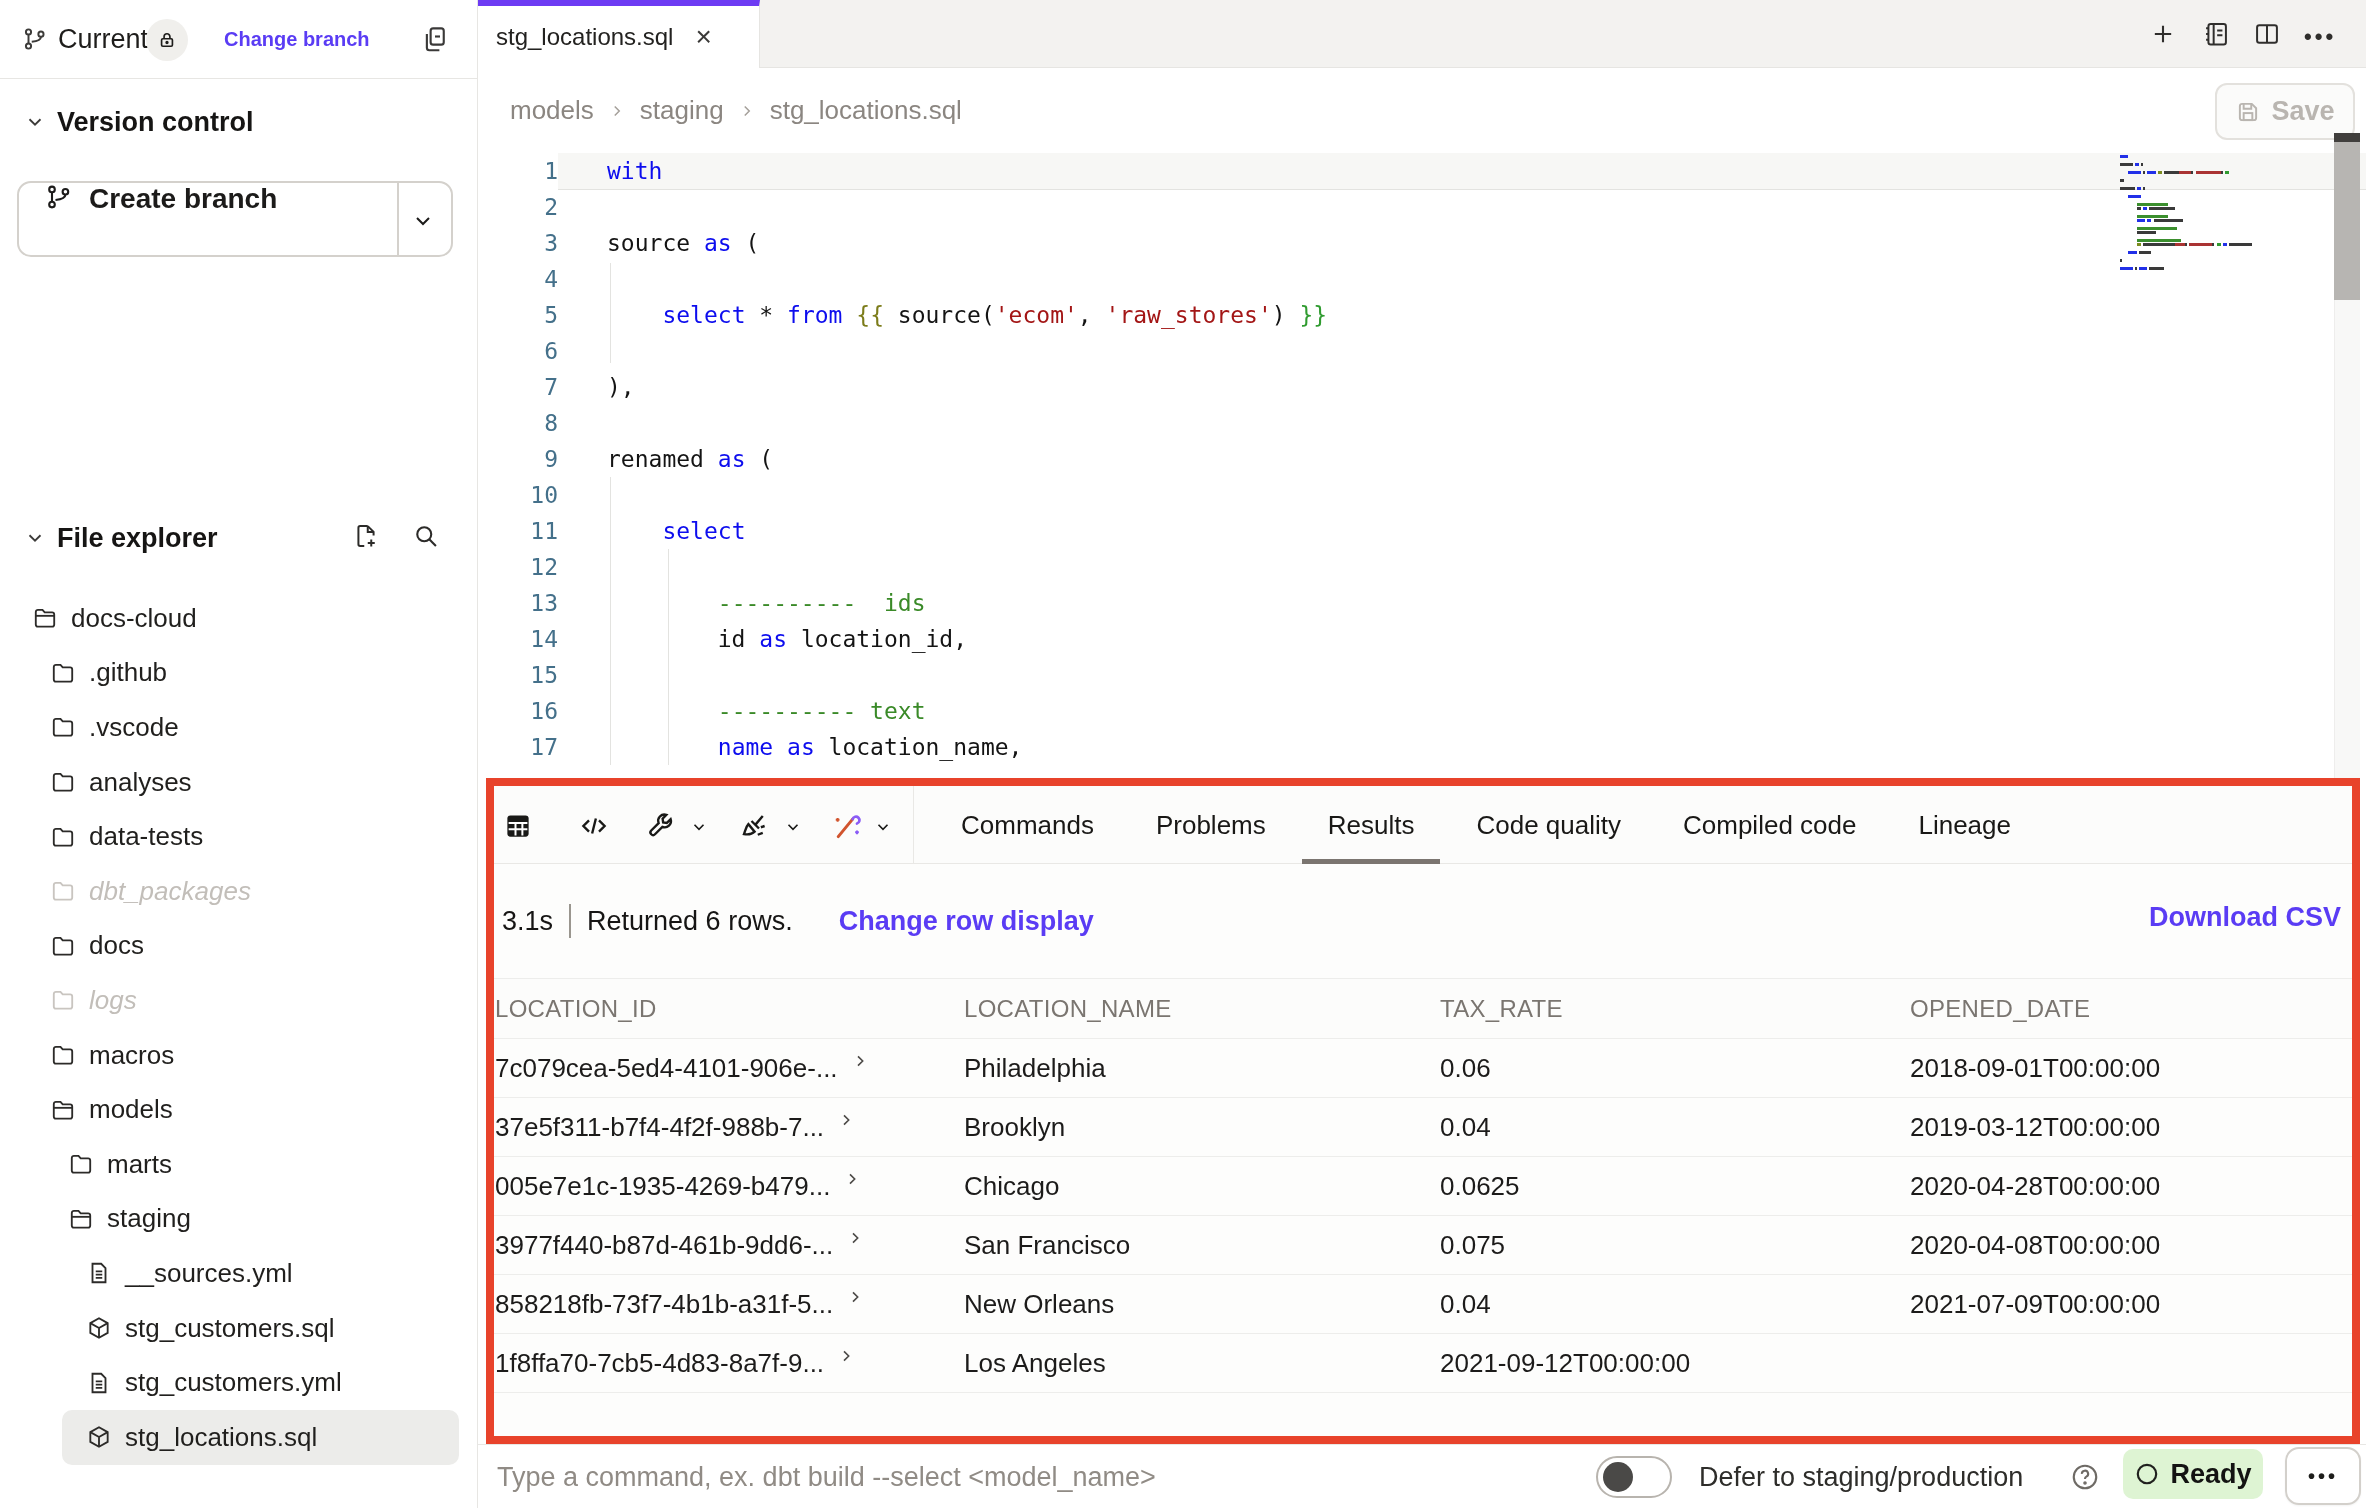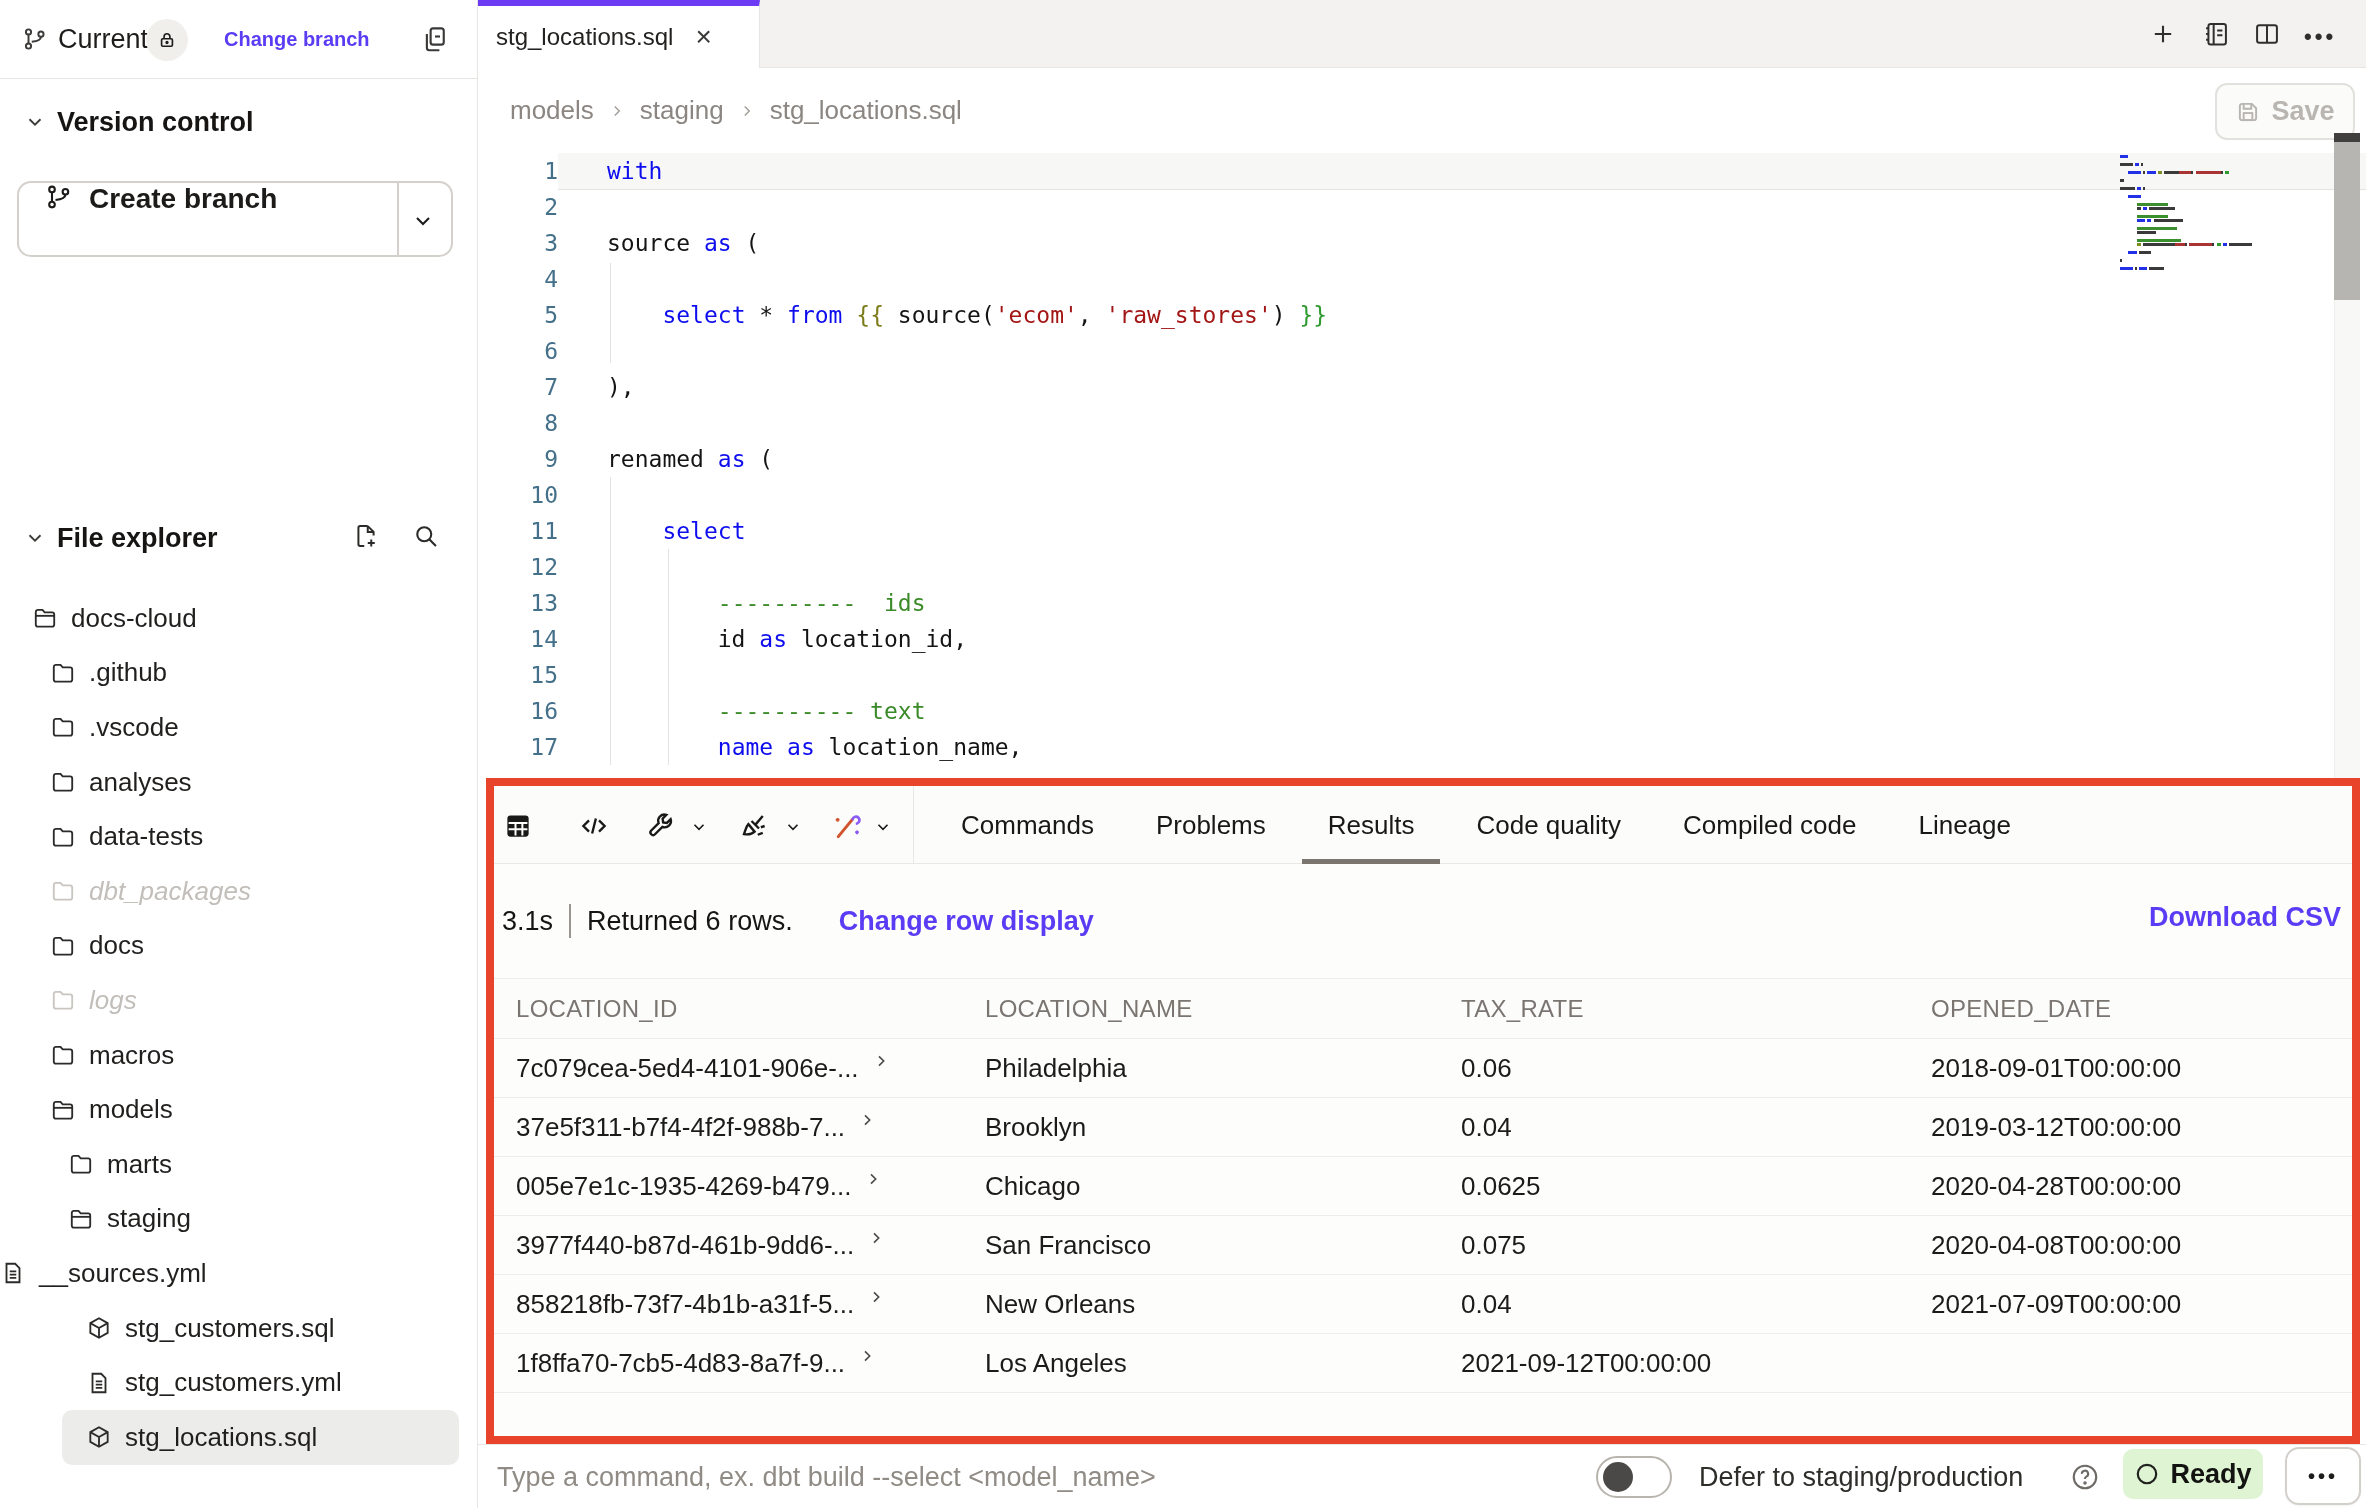--- a/index.html
+++ b/index.html
@@ -80,21 +80,21 @@
   #panel-tabs { left:467px; top:0; height:78px; display:flex; gap:62px; }
   .panel-tab { position:relative; height:78px; line-height:78px; font-size:26px; color:#191816; cursor:pointer; }
   .panel-tab.active::after { content:""; position:absolute; left:-26px; right:-26px; bottom:0; height:5px; background:#7b7570; }
 
   #status-row { left:0; top:78px; width:1858px; height:114px; }
   .status-text { left:8px; top:0; height:114px; display:flex; align-items:center; gap:16px; font-size:27px; color:#161514; }
   .status-vbar { width:2px; height:34px; background:#9a968f; }
   .plink { font-size:27px; font-weight:600; color:#5a3cf4; cursor:pointer; }
 
   #rtable { left:0; top:192px; width:1858px; border-top:1px solid #ededeb; }
-  .t-row { display:grid; grid-template-columns:469px 476px 470px 1fr; padding-left:22px; height:59px;
+  .t-row { display:grid; grid-template-columns:469px 476px 470px 1fr; padding-left:1px; height:59px;
            align-items:center; border-bottom:1px solid #ededeb; font-size:26px; color:#1c1b1a; }
   .t-row.t-head { height:60px; font-size:24px; color:#7a7570; letter-spacing:0.3px; background:#fcfcfb; }
   .cell-id { display:flex; align-items:flex-start; gap:14px; }
   .cell-id svg { color:#4c4a47; cursor:pointer; flex:none; }
 
   
   #bottom-bar { left:478px; top:1444px; width:1888px; height:64px; background:#fff; border-top:1px solid #e8e7e4; }
   #cmd-input { left:19px; top:0; height:64px; line-height:64px; font-size:27px; color:#908b85; width:1000px; }
   #defer-toggle { left:1118px; top:11px; width:76px; height:42px; border:2px solid #b8b4ae; border-radius:21px;
                   background:#fff; cursor:pointer; }
@@ -280,21 +280,21 @@
         </div>
         <div class="tree-item" style="padding-left: 68px;">
           <span class="tree-icon">
             <svg width="26" height="26" viewBox="0 0 24 24" fill="none" stroke="#2c2b29" stroke-width="1.7">
               <path d="M3.5 6.5a2 2 0 0 1 2-2h4.2l2 2.3h6.8a2 2 0 0 1 2 2v9.2a2 2 0 0 1-2 2h-13a2 2 0 0 1-2-2z"></path>
               <path d="M3.5 10h17"></path>
             </svg>
           </span>
           <span class="tree-label">staging</span>
         </div>
-        <div class="tree-item" style="">
+        <div class="tree-item" style="padding-left: 86px;">
           <span class="tree-icon">
             <svg width="26" height="26" viewBox="0 0 24 24" fill="none" stroke="#2c2b29" stroke-width="1.7">
               <path d="M6 3.5h8l4 4v13H6z"></path>
               <path d="M9 10.5h6M9 13.5h6M9 16.5h6"></path>
             </svg>
           </span>
           <span class="tree-label">__sources.yml</span>
         </div>
         <div class="tree-item" style="padding-left: 86px;">
           <span class="tree-icon">

